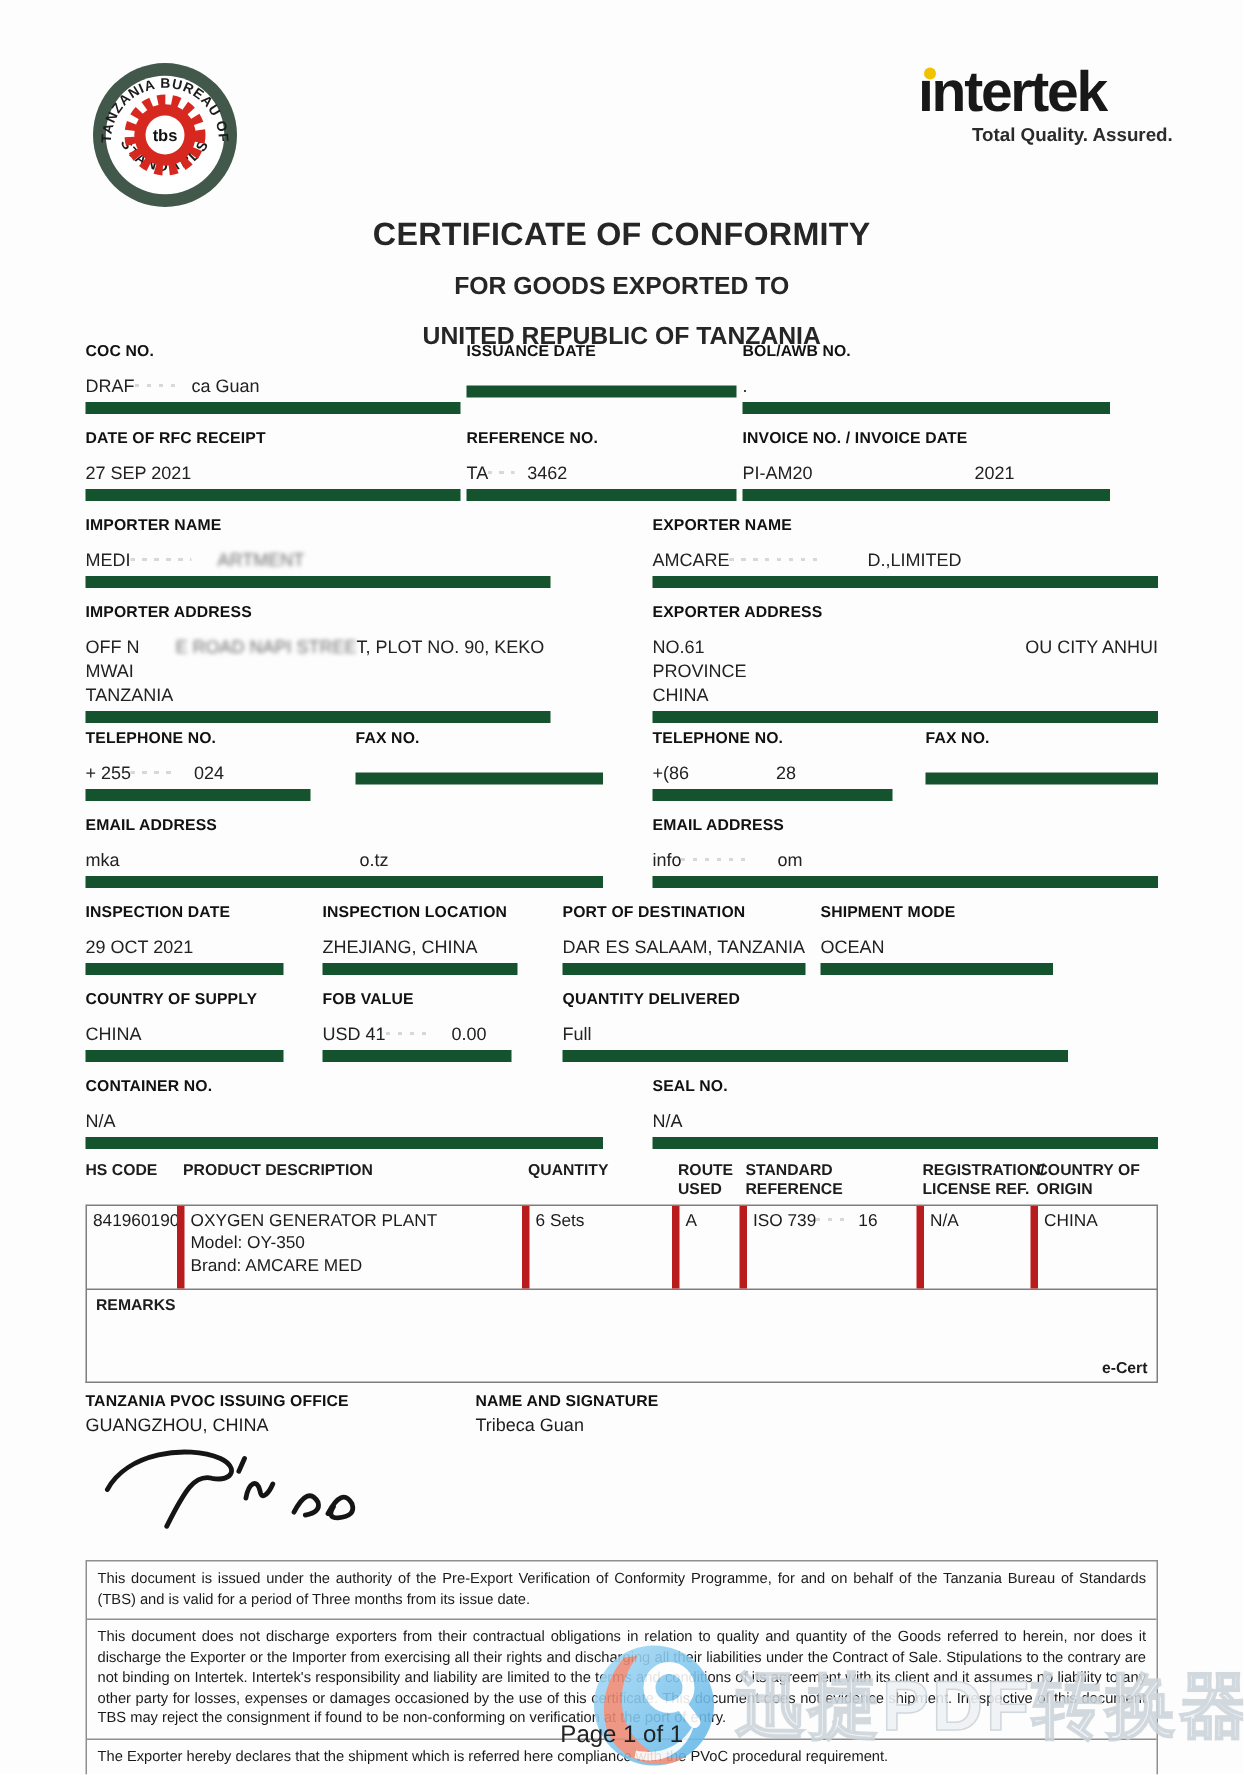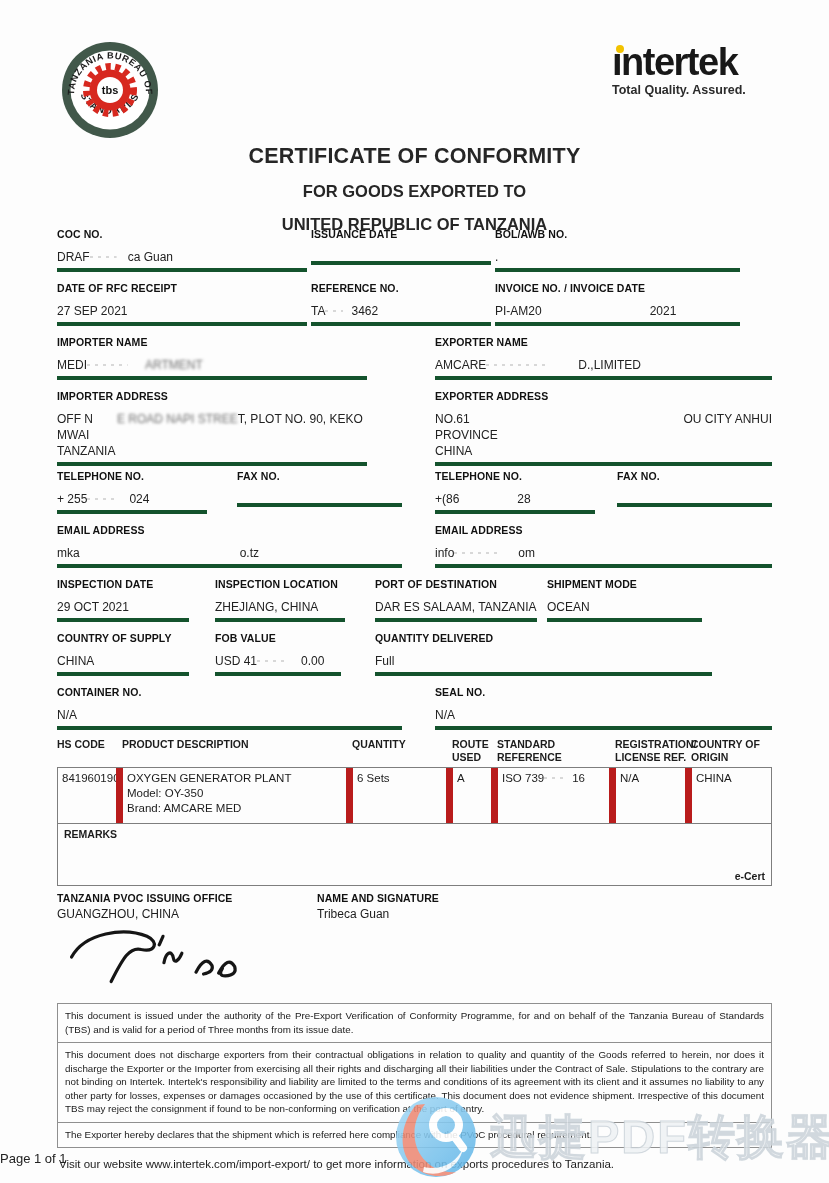--- a/index.html
+++ b/index.html
@@ -8,63 +8,63 @@
     position:relative; width:829px; height:1183px; margin:0 auto;
     background:#fdfdfd; overflow:hidden;
     font-family:"Liberation Sans", sans-serif; color:#1c1c1c;
   }
   
   .header { position:relative; height:228px; }
   .tbs-logo { position:absolute; left:57px; top:40px; }
   .intertek { position:absolute; left:612px; top:42px; }
   .intertek-word { position:relative; font-size:38px; font-weight:bold; letter-spacing:-1.5px; color:#181818; line-height:40px; }
   .intertek-dot { position:absolute; left:4px; top:3px; width:8px; height:8px; border-radius:50%; background:#f2c200; }
-  .intertek-tagline { font-size:12.5px; font-weight:bold; color:#2b2b2b; margin-top:1px; }
+  .intertek-tagline { font-size:12.5px; font-weight:bold; color:#2b2b2b; margin-top:1px;margin-left:36px; }
   .title { position:absolute; top:144px; left:0; right:0; text-align:center; color:#262626; }
   .title-l1 { font-size:21.5px; font-weight:bold; letter-spacing:.2px; }
   .title-l2, .title-l3 { font-size:16.5px; font-weight:bold; line-height:21px;margin-top:12px; }
   
   .content { padding:0 57px; }
   .row { display:grid; margin-bottom:10px; }
   .r3 { grid-template-columns:250px 180px 245px; column-gap:4px; }
   .halves { grid-template-columns:310px 337px; column-gap:68px; }
   .halves-w { grid-template-columns:345px 337px; column-gap:33px; }
   .r4 { grid-template-columns:158px 160px 172px 155px; }
   .r4 > :nth-child(1){ margin-right:26px; } .r4 > :nth-child(2){ margin-right:30px; } .r4 > :nth-child(3){ margin-right:10px; }
   .r4b { grid-template-columns:158px 160px 337px; }
   .r4b > :nth-child(1){ margin-right:26px; } .r4b > :nth-child(2){ margin-right:34px; }
   .subgrid-l { display:grid; grid-template-columns:150px 165px; column-gap:30px; }
   .subgrid-r { display:grid; grid-template-columns:160px 155px; column-gap:22px; }
   .field-label { font-size:10.5px; font-weight:bold; color:#111; margin-bottom:9px; letter-spacing:.1px; }
-  .field-value { font-size:12px; color:#222; line-height:16px; min-height:16px; padding-bottom:3px; border-bottom:4px solid #14532d; white-space:nowrap; }
+  .field-value { font-size:12px; color:#222; line-height:16px; min-height:16px; padding-bottom:3px; border-bottom:8px solid #14532d; white-space:nowrap; }
   .addr .field-value { white-space:normal; min-height:48px; }
   .gap { display:inline-block; height:8px; }
   .gap.marks { background:repeating-linear-gradient(90deg,#d8d8d8 0 3px, transparent 3px 8px) left center / 70% 2px no-repeat; }
   .smudge { filter:blur(1.4px); color:#6f6f6f; }
   .flexline { display:flex; justify-content:space-between; }
   
   .tbl-head { display:grid; grid-template-columns:65px 230px 100px 45px 118px 76px 81px; padding-top:2px; }
   .tbl-head > div { font-size:10.5px; font-weight:bold; line-height:12.5px; padding:2px 3px 4px 0; }
   .tbl-row { display:grid; grid-template-columns:65px 230px 100px 45px 118px 76px 81px; border:1px solid #7e7e7e; min-height:57px; }
-  .tbl-row > div { font-size:11.5px; line-height:15px; padding:3px 2px 3px 4px; border-right:7px solid #b91c1c; white-space:nowrap; overflow:hidden; }
+  .tbl-row > div { font-size:11.5px; line-height:15px; padding:3px 2px 3px 4px; border-right:5px solid #b91c1c; white-space:nowrap; overflow:hidden; }
   .tbl-row > div:last-child { border-right:none; }
   .remarks-box { border:1px solid #7e7e7e; border-top:none; height:62px; position:relative; padding:4px 6px; }
   .remarks-label { font-size:10.5px; font-weight:bold; }
   .ecert { position:absolute; right:6px; bottom:3px; font-size:10.5px; font-weight:bold; }
   
   .sig-row { display:grid; grid-template-columns:260px 1fr; margin-top:6px; }
   .sig-name { font-size:12px; margin-top:3px; }
   .sig-scrawl { margin-top:4px; margin-left:6px; }
   
   .legal-box { margin-top:8px; border:1px solid #8f8f8f; }
   .legal-box p { font-size:9.8px; line-height:13.5px; color:#1a1a1a; text-align:justify; padding:5px 7px 6px 7px; }
   .legal-box p + p { border-top:1px solid #8f8f8f; }
   .website-note { font-size:11.5px; margin-top:10px; padding-left:2px; }
   
-  .page-num { position:absolute; left:0; right:0; bottom:17px; text-align:left; font-size:13px; color:#222; }
+  .page-num { position:absolute; left:0; right:0; bottom:17px; text-align:center; font-size:16px; color:#222; }
   .watermark { position:absolute; right:-6px; bottom:4px; display:flex; align-items:center; gap:12px; opacity:.88; }
   .wm-text {
     font-size:47px; font-weight:bold; letter-spacing:2px; line-height:84px;
     color:#eff2f5; -webkit-text-stroke:1px #ccd4da; text-shadow:0 0 1px #ccd4da;
     font-family:"Liberation Sans", sans-serif;
   }
 </style>
 </head>
 <body>
 

